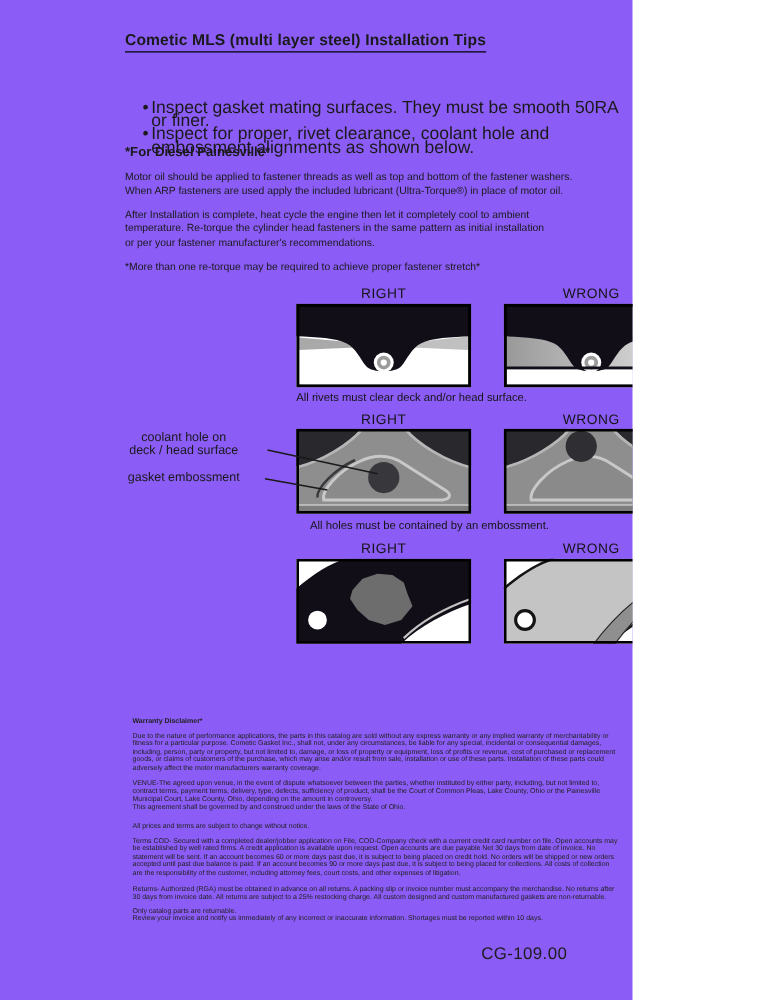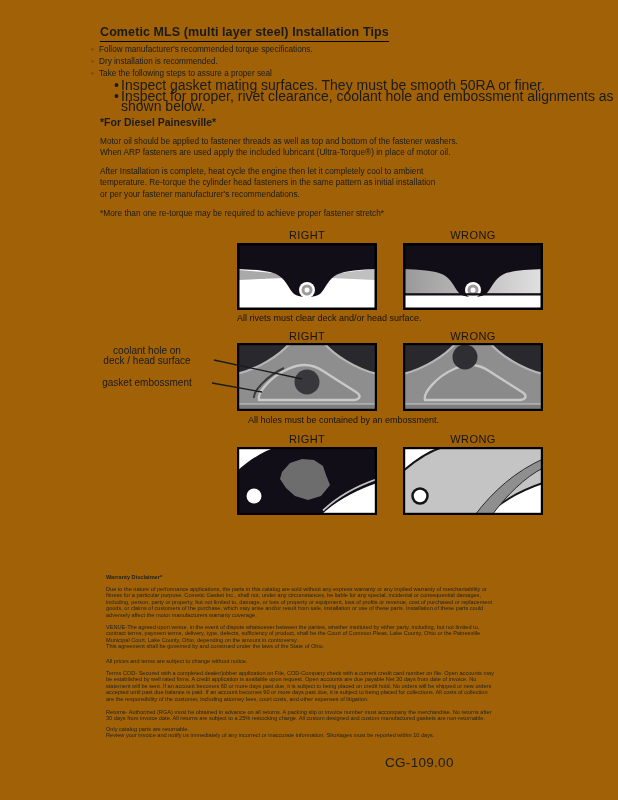--- a/index.html
+++ b/index.html
@@ -1,16 +1,16 @@
 <!DOCTYPE html>
 <html><head>
 <meta charset="utf-8">
 <style>
   html,body{margin:0;padding:0;background:#fff;}
-  .page{position:relative;width:618px;height:800px;background:#a16207;overflow:hidden;
+  .page{position:relative;width:506px;height:800px;background:#8b5cf6;overflow:hidden;
         font-family:"Liberation Sans",sans-serif;color:#1a1a1a;}
   .abs{position:absolute;}
 
   .title{left:100px;top:25px;font-size:12.5px;font-weight:bold;letter-spacing:.1px;
          border-bottom:1.6px solid #000;padding-bottom:1.5px;}
 
   .bullets{left:91px;top:44px;font-size:8.2px;line-height:12px;}
   .bullet{position:relative;padding-left:8px;}
   .bullet::before{content:"◦";position:absolute;left:0;top:0;}
   .subs{left:114px;top:80px;font-size:14px;line-height:10.5px;}
@@ -42,25 +42,20 @@
 
   .pagenum{left:385px;top:755px;font-size:13.5px;letter-spacing:.3px;color:#1c1c1c;}
 </style>
 </head>
 <body>
 
 <div class="page">
 
   <div class="abs title">Cometic MLS (multi layer steel) Installation Tips</div>
 
-  <div class="abs bullets">
-    <div class="bullet">Follow manufacturer's recommended torque specifications.</div>
-    <div class="bullet">Dry installation is recommended.</div>
-    <div class="bullet">Take the following steps to assure a proper seal</div>
-  </div>
   <div class="abs subs">
     <div class="sub">Inspect gasket mating surfaces.  They must be smooth 50RA or finer.</div>
     <div class="sub">Inspect for proper, rivet clearance, coolant hole and embossment alignments as shown below.</div>
   </div>
 
   <div class="abs dheading">*For Diesel Painesville*</div>
   <div class="abs para p1">Motor oil should be applied to fastener threads as well as top and bottom of the fastener washers.
 When ARP fasteners are used apply the included lubricant (Ultra-Torque®) in place of motor oil.</div>
   <div class="abs para p2">After Installation is complete, heat cycle the engine then let it completely cool to ambient
 temperature. Re-torque the cylinder head fasteners in the same pattern as initial installation

